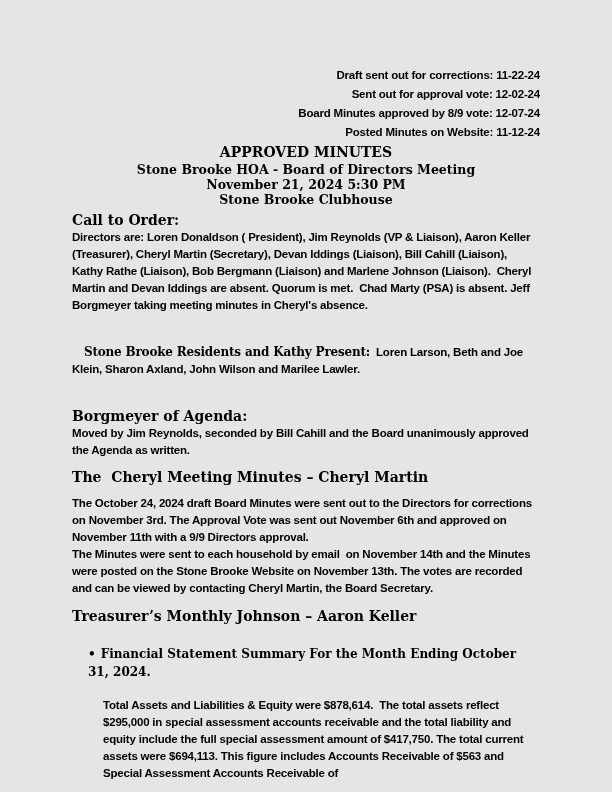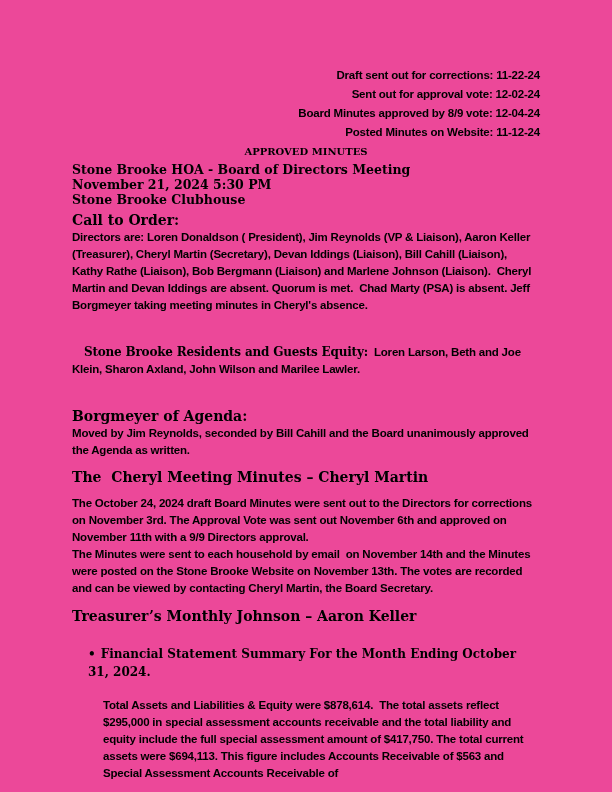--- a/index.html
+++ b/index.html
@@ -5,21 +5,21 @@
   html, body {
     margin: 0;
     padding: 0;
     background: #ffffff;
   }
   .page {
     position: relative;
     width: 612px;
     height: 792px;
     margin: 0 auto;
-    background: #ec4899;
+    background: #e5e5e5;
     color: #000000;
     box-sizing: border-box;
     padding: 66px 72px 0 72px;
     overflow: hidden;
   }
   
   .body-text {
     font-family: "Liberation Sans", "DejaVu Sans", sans-serif;
     font-weight: bold;
     font-size: 11.5px;
@@ -41,26 +41,26 @@
     font-weight: bold;
     font-size: 11.5px;
     line-height: 19px;
     letter-spacing: -0.2px;
   }
   .title-approved {
     margin-top: 2px;
     text-align: center;
     font-family: "DejaVu Serif", "Liberation Serif", serif;
     font-weight: bold;
-    font-size: 10px;
+    font-size: 14px;
     line-height: 16px;
   }
   .title-block {
     margin-top: 2px;
-    text-align: left;
+    text-align: center;
     font-family: "DejaVu Serif", "Liberation Serif", serif;
     font-weight: bold;
     font-size: 12.5px;
     line-height: 15px;
   }
   .sec-call { margin-top: 4px; }
   .sec-residents { margin-top: 13px; }
   .sec-agenda { margin-top: 12px; }
   .sec-minutes { margin-top: 9px; }
   .sec-minutes .serif-head { margin-bottom: 9px; }
@@ -88,39 +88,39 @@
   }
 </style>
 </head>
 <body>
 
 <div class="page">
 
   <div class="dates-block">
     <div>Draft sent out for corrections: 11-22-24</div>
     <div>Sent out for approval vote: 12-02-24</div>
-    <div>Board Minutes approved by 8/9 vote: 12-04-24</div>
+    <div>Board Minutes approved by 8/9 vote: 12-07-24</div>
     <div>Posted Minutes on Website: 11-12-24</div>
   </div>
 
   <div class="title-approved">APPROVED MINUTES</div>
 
   <div class="title-block">
     <div>Stone Brooke HOA - Board of Directors Meeting</div>
     <div>November 21, 2024 5:30 PM</div>
     <div>Stone Brooke Clubhouse</div>
   </div>
 
   <div class="sec-call">
     <div class="serif-head">Call to Order:</div>
     <div class="body-text">Directors are: Loren Donaldson ( President), Jim Reynolds (VP &amp; Liaison), Aaron Keller (Treasurer), Cheryl Martin (Secretary), Devan Iddings (Liaison), Bill Cahill (Liaison), Kathy Rathe (Liaison), Bob Bergmann (Liaison) and Marlene Johnson (Liaison).  Cheryl Martin and Devan Iddings are absent. Quorum is met.  Chad Marty (PSA) is absent. Jeff Borgmeyer taking meeting minutes in Cheryl's absence.</div>
   </div>
 
   <div class="sec-residents body-text">
-    <span class="inline-head">Stone Brooke Residents and Guests Equity:</span><span>  Loren Larson, Beth and Joe Klein, Sharon Axland, John Wilson and Marilee Lawler.</span>
+    <span class="inline-head">Stone Brooke Residents and Kathy Present:</span><span>  Loren Larson, Beth and Joe Klein, Sharon Axland, John Wilson and Marilee Lawler.</span>
   </div>
 
   <div class="sec-agenda">
     <div class="serif-head">Borgmeyer of Agenda:</div>
     <div class="body-text">Moved by Jim Reynolds, seconded by Bill Cahill and the Board unanimously approved the Agenda as written.</div>
   </div>
 
   <div class="sec-minutes">
     <div class="serif-head">The  Cheryl Meeting Minutes – Cheryl Martin</div>
     <div class="body-text">The October 24, 2024 draft Board Minutes were sent out to the Directors for corrections on November 3rd. The Approval Vote was sent out November 6th and approved on November 11th with a 9/9 Directors approval.</div>

